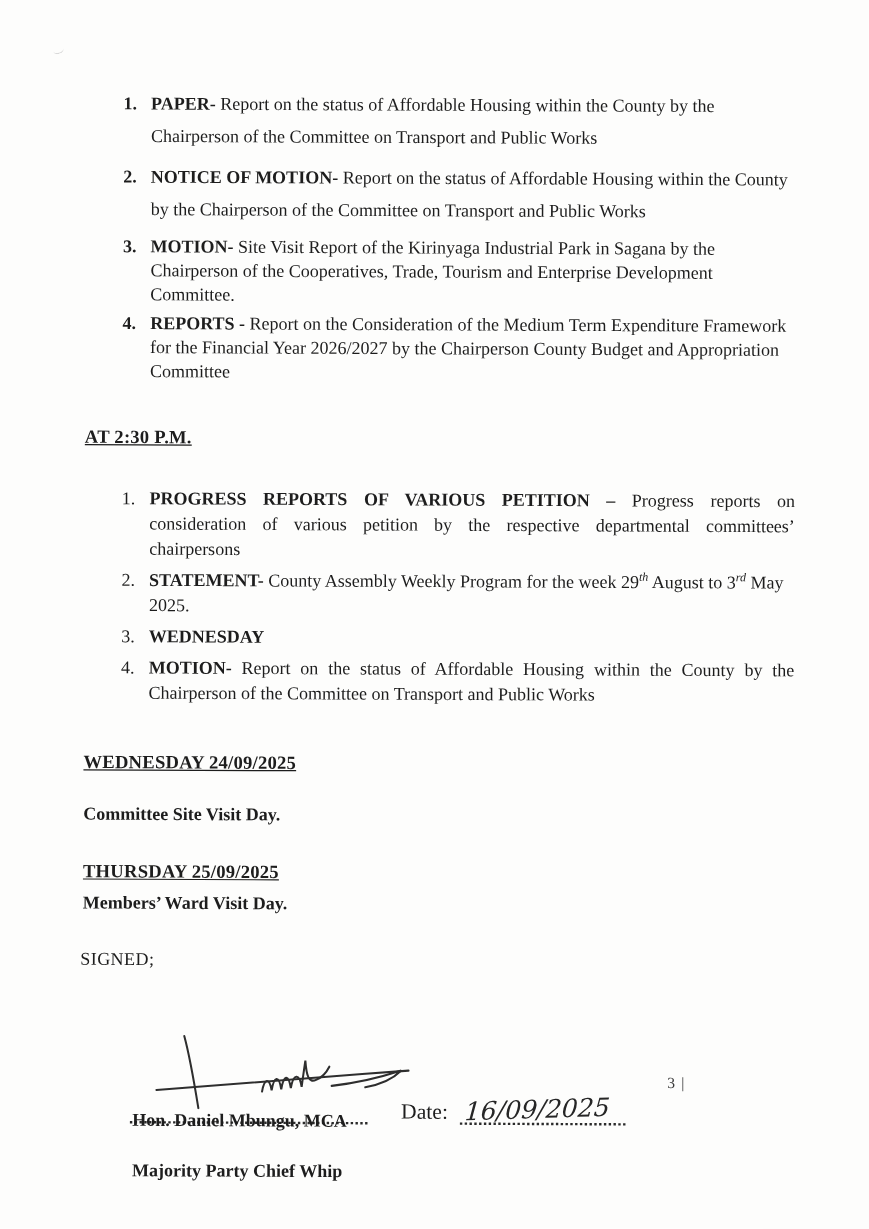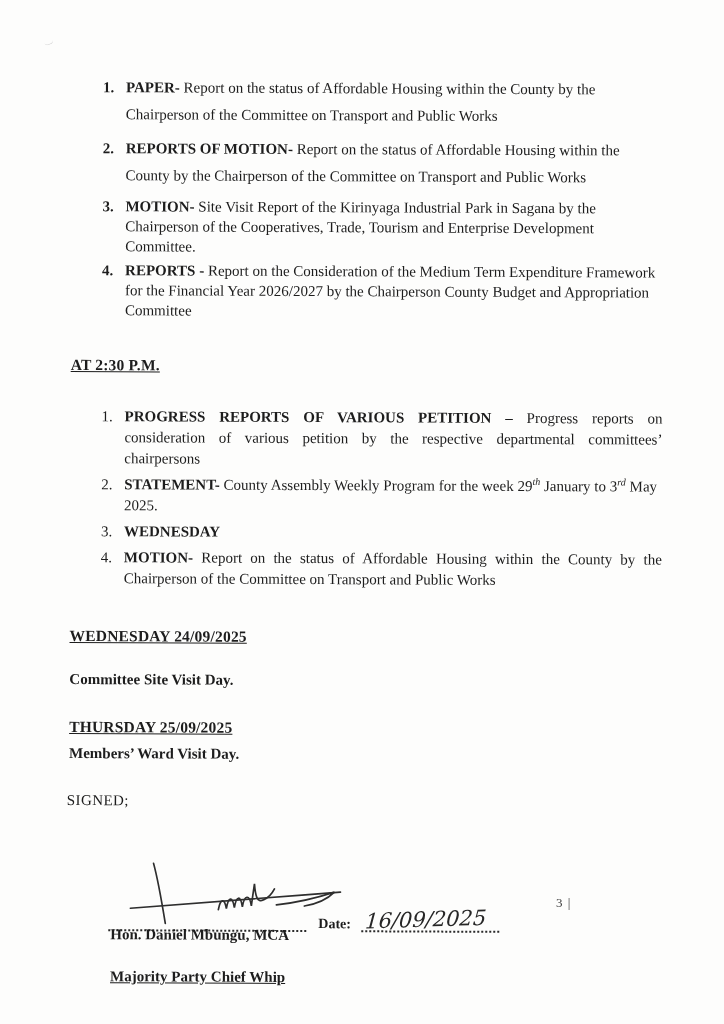--- a/index.html
+++ b/index.html
@@ -45,32 +45,32 @@
   .h-thu{margin-top:30px;}
   .note-thu{margin-top:9px;}
   .signed{margin:30px 0 0 -2px;font-size:15px;letter-spacing:.4px;}
   
   .sig-area{position:relative;margin:62px 0 0 40px;height:108px;}
   .sig-svg{position:absolute;left:16px;top:-12px;}
   .sig-row{position:absolute;left:0;top:44px;display:flex;align-items:flex-end;}
   .dotline{display:inline-block;border-bottom:2.5px dotted #2a2a2a;height:14px;}
   .dotline1{width:198px;}
   .dotline2{width:138px;position:relative;}
-  .date-label{font-weight:bold;margin:0 10px 0 12px;font-size:14px;}
+  .date-label{font-weight:normal;margin:0 10px 0 28px;font-size:18px;}
   .hand{
     position:absolute;left:4px;bottom:-1px;
     font-family:"DejaVu Serif",serif;
     font-style:italic;
     font-size:21px;
     white-space:nowrap;
     transform:rotate(-2deg) skewX(-6deg);
     color:#262626;
   }
   .sig-name{position:absolute;left:2px;top:55px;font-weight:bold;}
-  .sig-title{position:absolute;left:2px;top:97px;font-weight:bold;text-decoration:underline;text-align:center;}
+  .sig-title{position:absolute;left:2px;top:97px;font-weight:bold;text-align:center;}
   
   .pagenum{
     position:absolute;left:556px;top:895px;
     font-size:13px;color:#3a3a3a;letter-spacing:1px;
   }
   
   .speck{
     position:absolute;left:44px;top:38px;width:9px;height:6px;
     border-bottom:1.5px solid #d9d9d9;border-radius:50%;
     transform:rotate(-18deg);
@@ -84,42 +84,42 @@
 
   <div class="content">
 
     <div class="olist">
       <div class="li bold-num lh-big">
         <span class="num">1.</span>
         <div class="txt"><b class="lbl">PAPER-</b><span> Report on the status of Affordable Housing within the County by the Chairperson of the Committee on Transport and Public Works</span></div>
       </div>
       <div class="li bold-num lh-big">
         <span class="num">2.</span>
-        <div class="txt"><b class="lbl">REPORTS OF MOTION-</b><span> Report on the status of Affordable Housing within the County by the Chairperson of the Committee on Transport and Public Works</span></div>
+        <div class="txt"><b class="lbl">NOTICE OF MOTION-</b><span> Report on the status of Affordable Housing within the County by the Chairperson of the Committee on Transport and Public Works</span></div>
       </div>
       <div class="li bold-num lh-mid">
         <span class="num">3.</span>
         <div class="txt"><b class="lbl">MOTION-</b><span> Site Visit Report of the Kirinyaga Industrial Park in Sagana by the Chairperson of the Cooperatives, Trade, Tourism and Enterprise Development Committee.</span></div>
       </div>
       <div class="li bold-num lh-mid">
         <span class="num">4.</span>
         <div class="txt"><b class="lbl">REPORTS -</b><span> Report on the Consideration of the Medium Term Expenditure Framework for the Financial Year 2026/2027 by the Chairperson County Budget and Appropriation Committee</span></div>
       </div>
     </div>
 
     <p class="heading h-at">AT 2:30 P.M.</p>
 
     <div class="olist list2">
       <div class="li lh-aft just">
         <span class="num">1.</span>
         <div class="txt"><b class="lbl">PROGRESS REPORTS OF VARIOUS PETITION –</b><span> Progress reports on consideration of various petition by the respective departmental committees’ chairpersons</span></div>
       </div>
       <div class="li lh-aft">
         <span class="num">2.</span>
-        <div class="txt"><b class="lbl">STATEMENT-</b><span> County Assembly Weekly Program for the week 29</span><sup>th</sup><span> January to 3</span><sup>rd</sup><span> May 2025.</span></div>
+        <div class="txt"><b class="lbl">STATEMENT-</b><span> County Assembly Weekly Program for the week 29</span><sup>th</sup><span> August to 3</span><sup>rd</sup><span> May 2025.</span></div>
       </div>
       <div class="li lh-aft">
         <span class="num">3.</span>
         <div class="txt"><b class="lbl">WEDNESDAY</b><span></span></div>
       </div>
       <div class="li lh-aft just">
         <span class="num">4.</span>
         <div class="txt"><b class="lbl">MOTION-</b><span> Report on the status of Affordable Housing within the County by the Chairperson of the Committee on Transport and Public Works</span></div>
       </div>
     </div>

